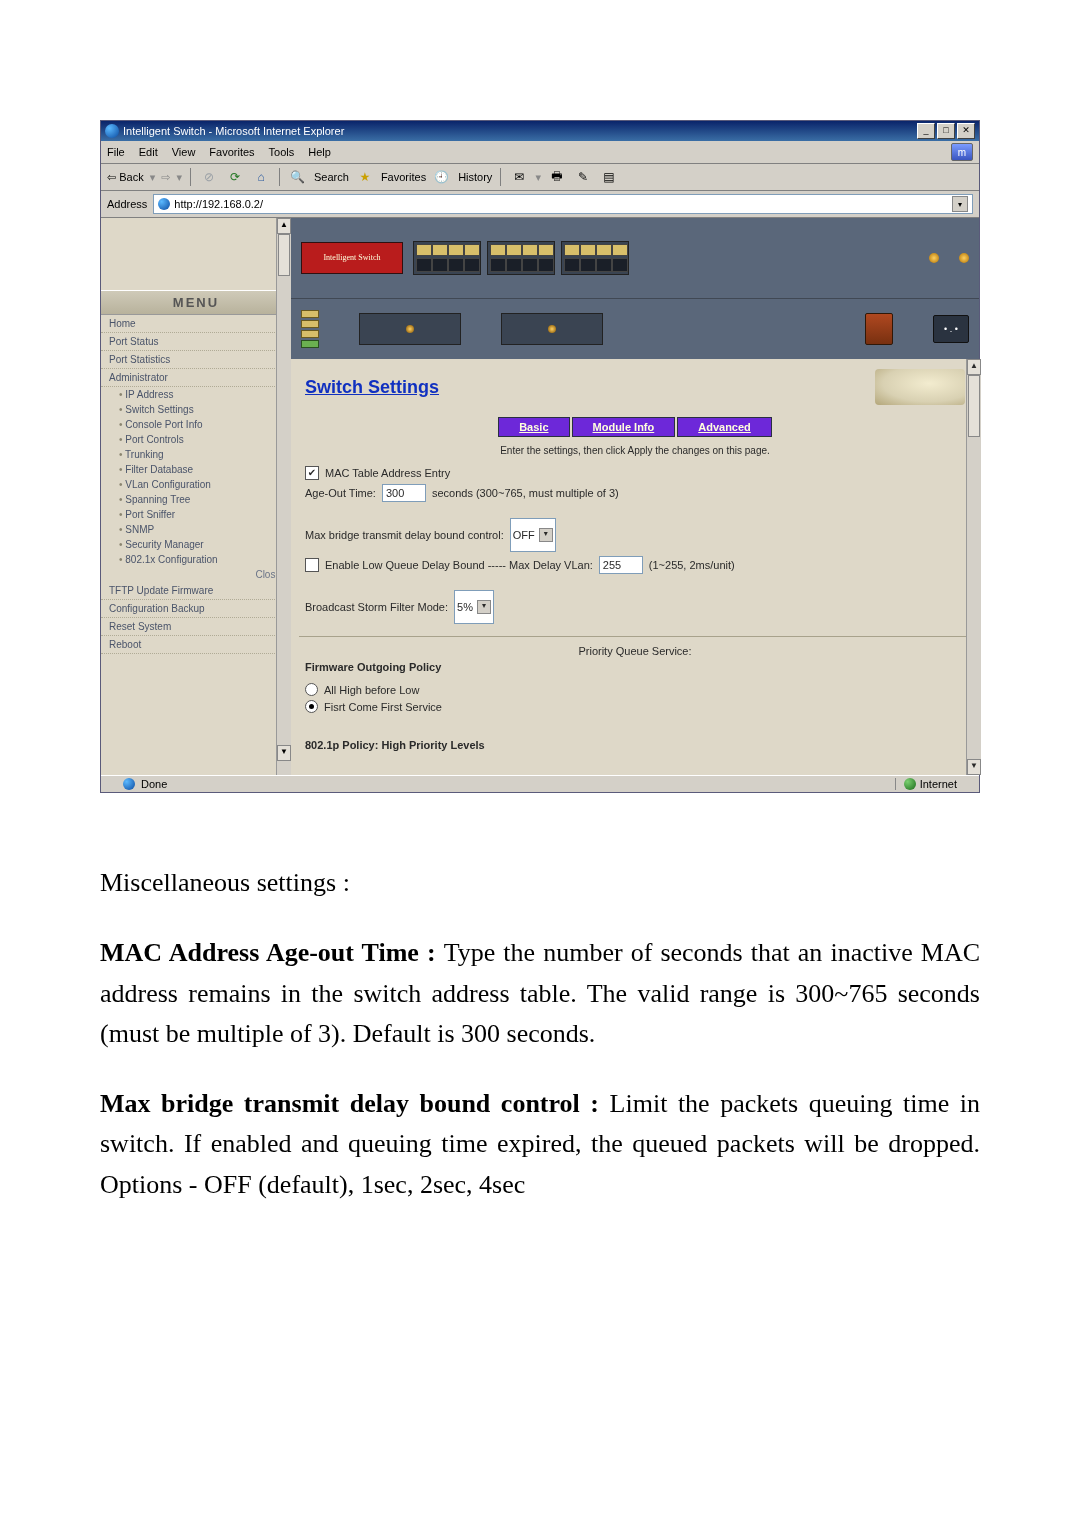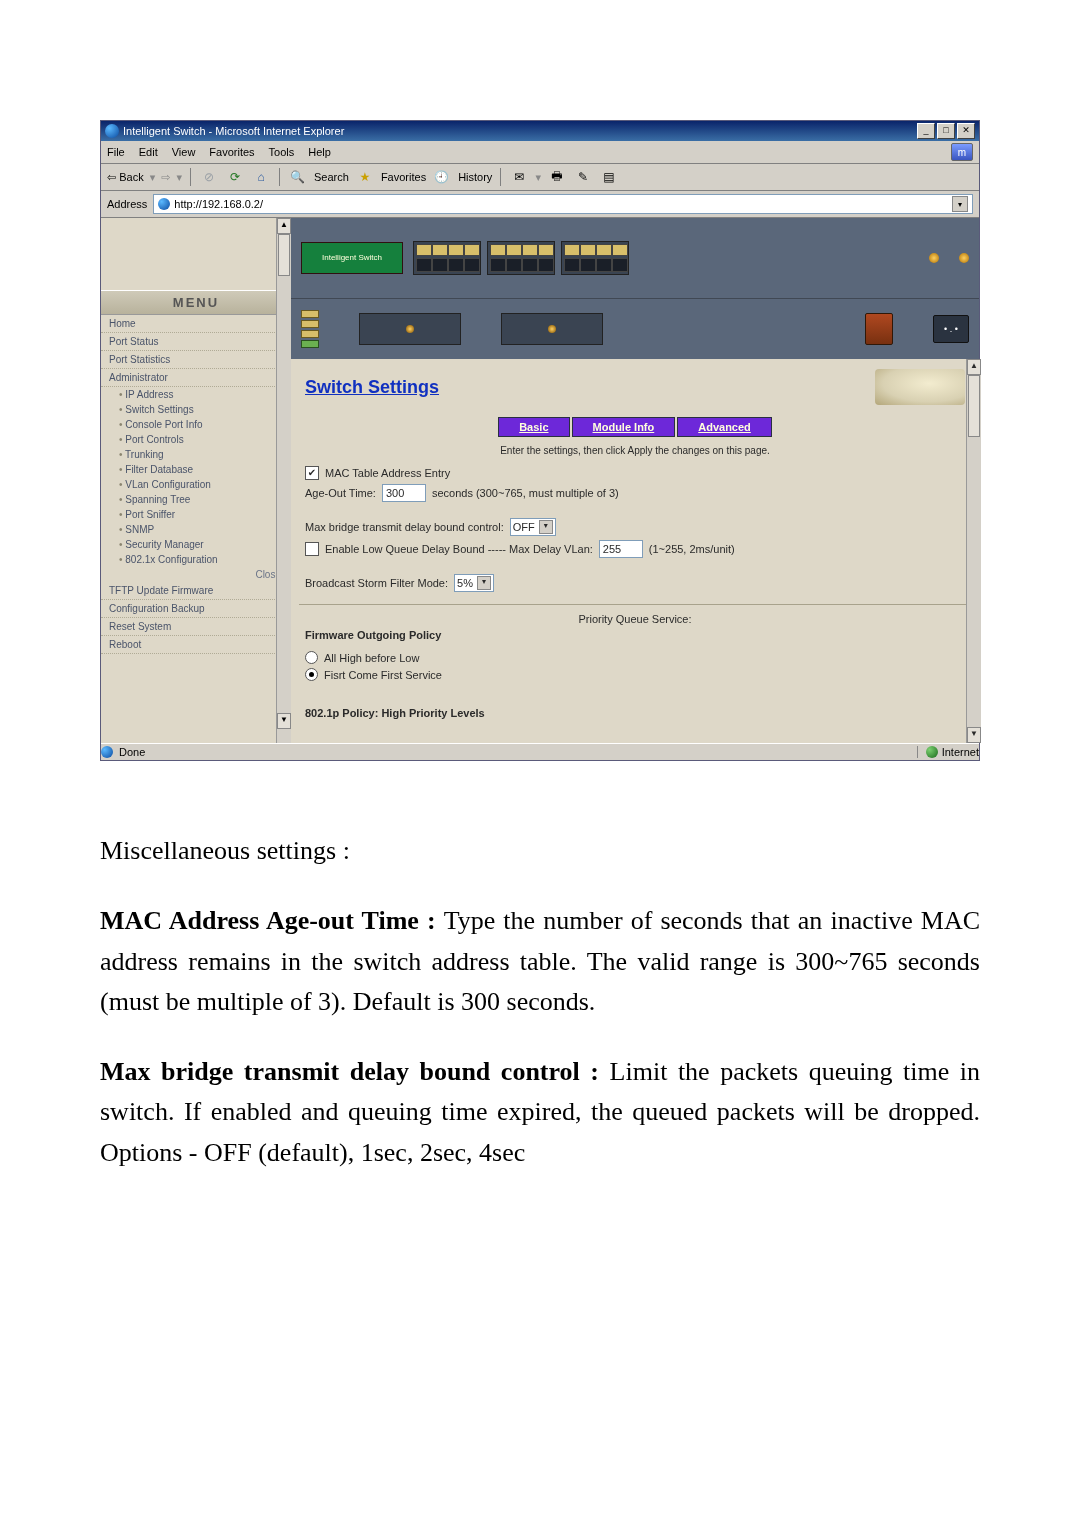--- a/index.html
+++ b/index.html
@@ -227,29 +227,30 @@
     height: 72px;
     display: flex;
     align-items: center;
     padding: 4px 10px;
     gap: 10px;
     position: relative;
   }
   .banner .label-box {
     width: 100px;
     height: 30px;
-    background: #15803d;
+    background: #b91c1c;
     border: 1px solid #301010;
     display: flex;
     align-items: center;
     justify-content: center;
     color: #ffd;
     font-size: 8px;
     text-align: center;
     line-height: 1.1;
+    font-family: Liberation Serif, serif;
   }
   .banner .ports {
     display: flex;
     gap: 6px;
   }
   .port-group {
     display: flex;
     gap: 2px;
     background: #3a4452;
     padding: 2px;
@@ -384,21 +385,21 @@
     padding: 0 3px;
     min-width: 36px;
     height: 16px;
     line-height: 16px;
     font-size: 11px;
     display: inline-block;
   }
   .sel {
     background: #fff;
     border: 1px solid #7f9db9;
-    padding: 0 2px;
+    padding: 8px 2px;
     height: 16px;
     line-height: 16px;
     font-size: 11px;
     display: inline-flex;
     align-items: center;
     gap: 4px;
   }
   .sel .dd {
     width: 12px; height: 12px;
     background: #d4d0c8;
@@ -427,21 +428,21 @@
   .radio .dot {
     width: 5px; height: 5px;
     background: #000;
     border-radius: 50%;
   }
   .statusbar {
     background: #d4d0c8;
     border-top: 1px solid #fff;
     display: flex;
     align-items: center;
-    padding: 2px 0;
+    padding: 2px 22px;
     font-size: 11px;
     gap: 6px;
   }
   .statusbar .spacer { flex: 1; }
   .statusbar .zone {
     display: flex;
     align-items: center;
     gap: 4px;
     border-left: 1px solid #888;
     padding-left: 8px;

